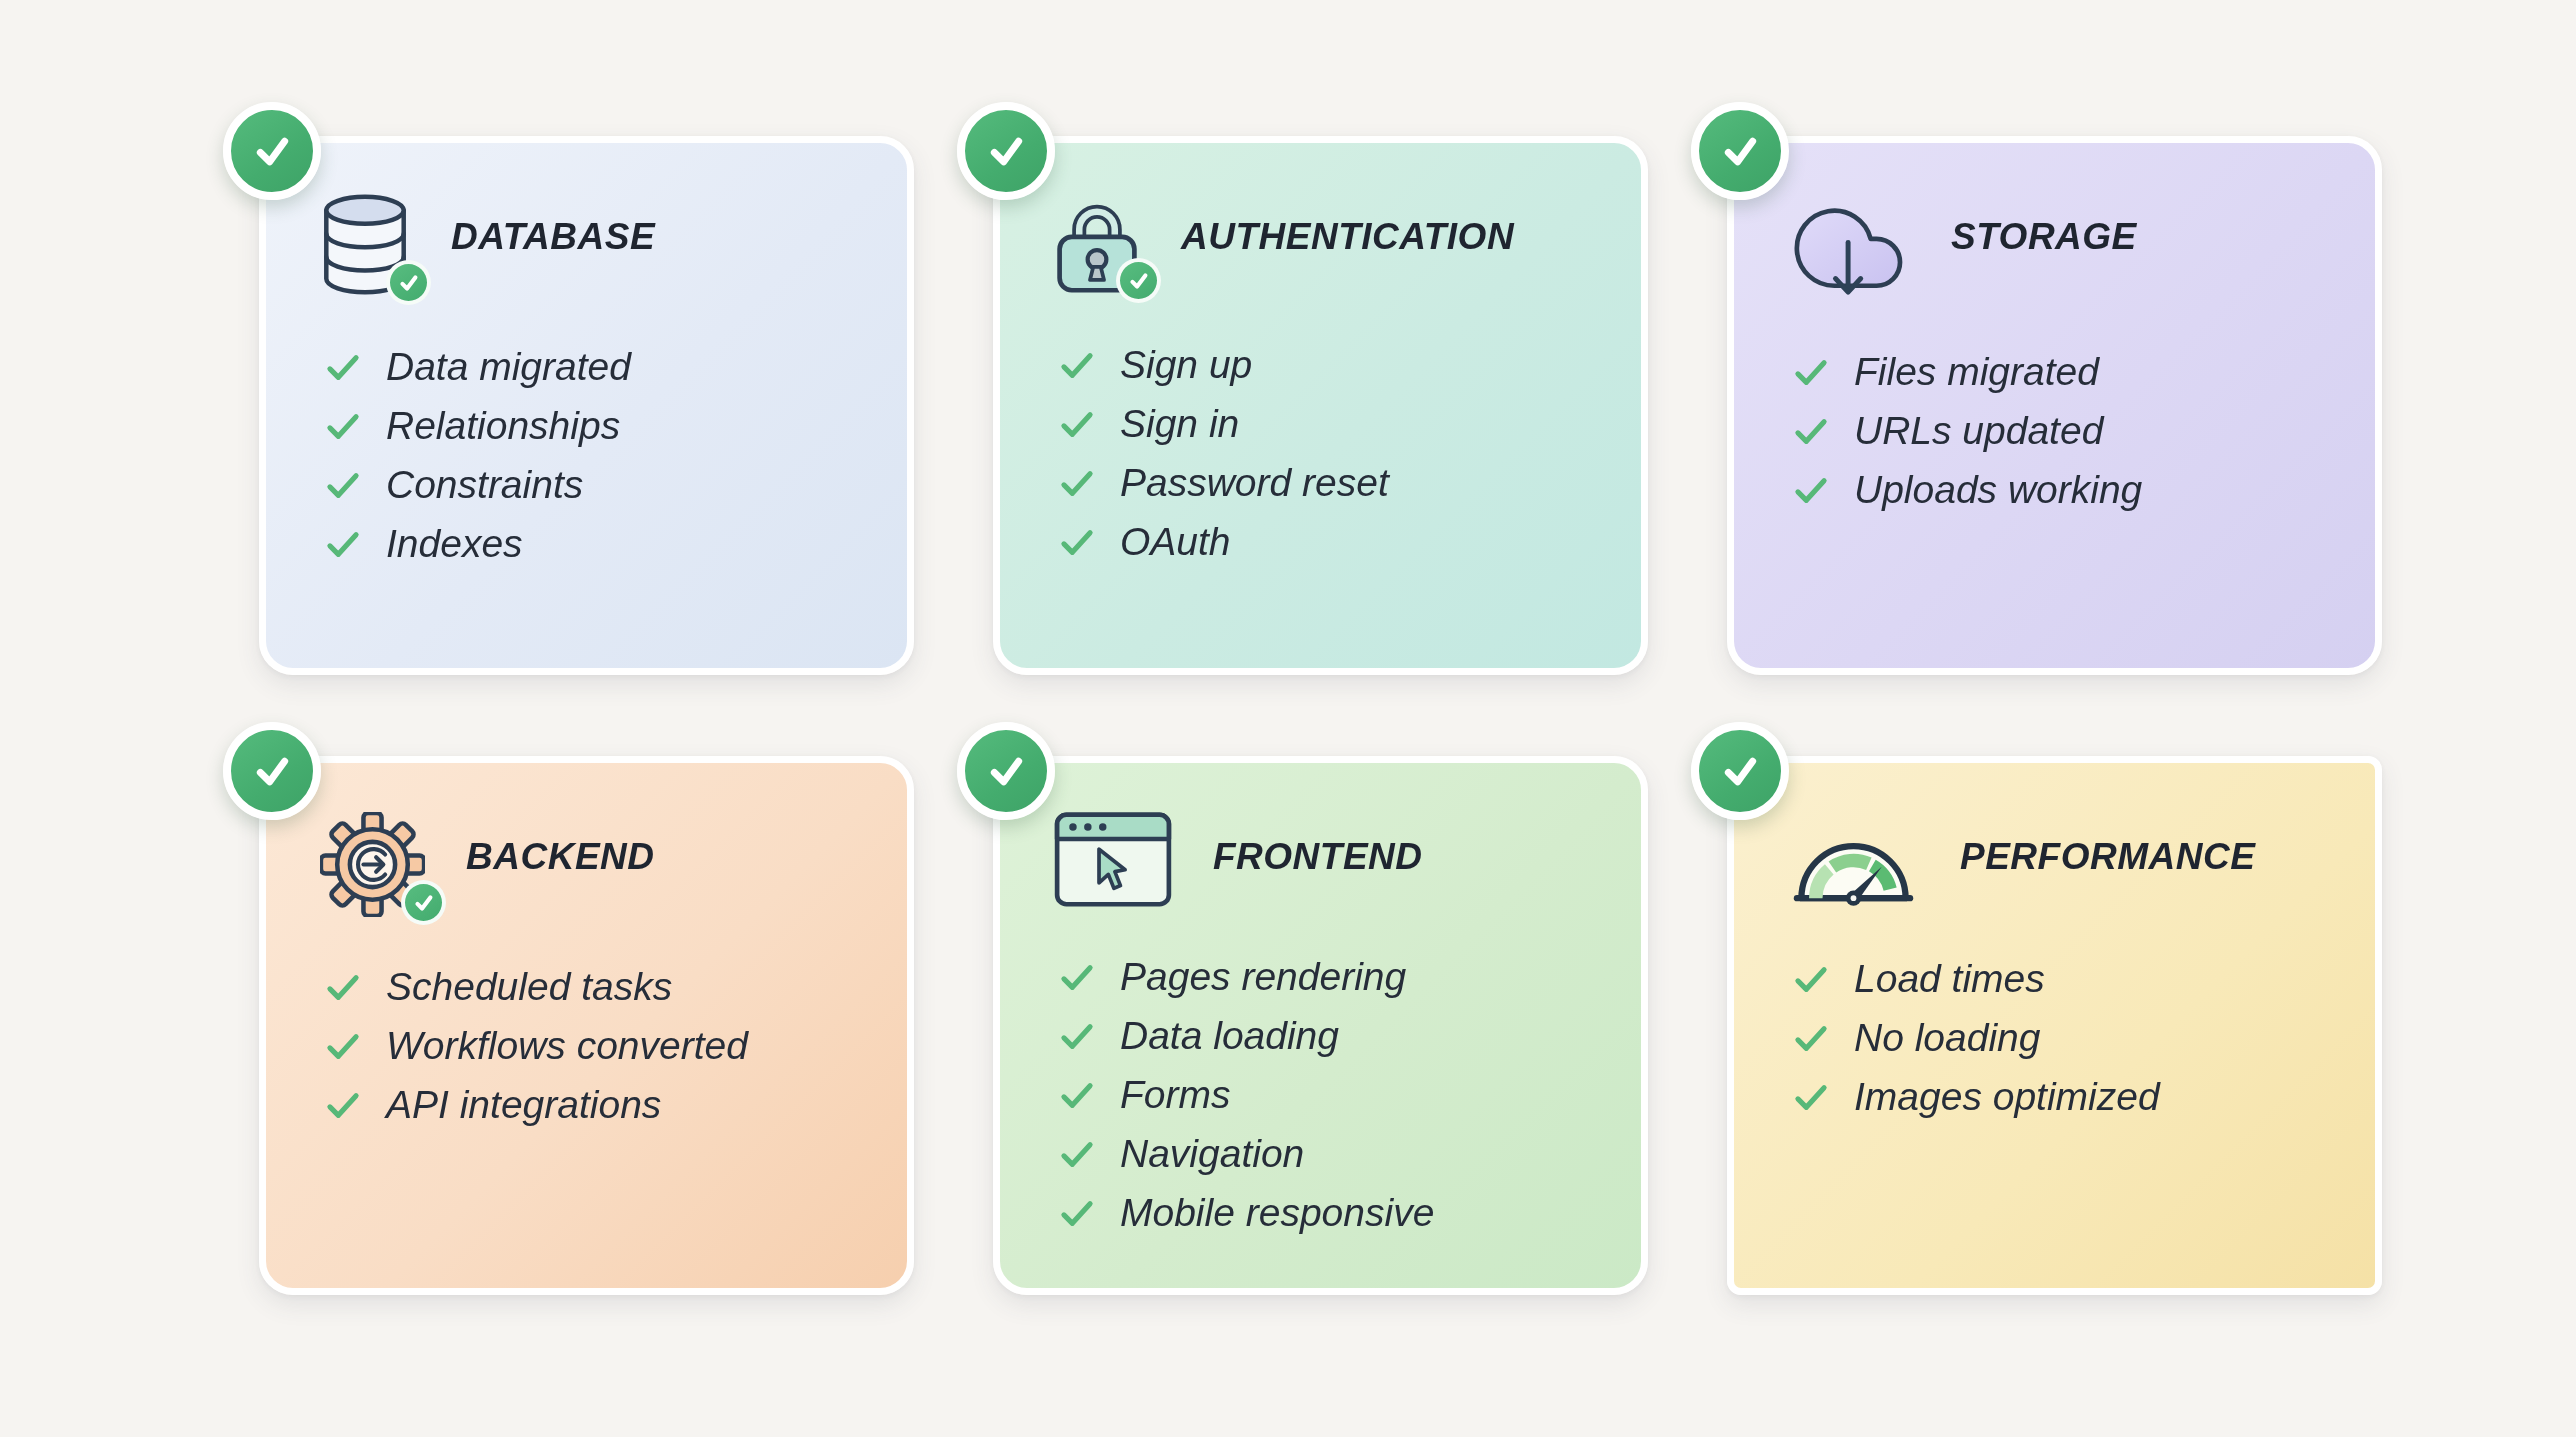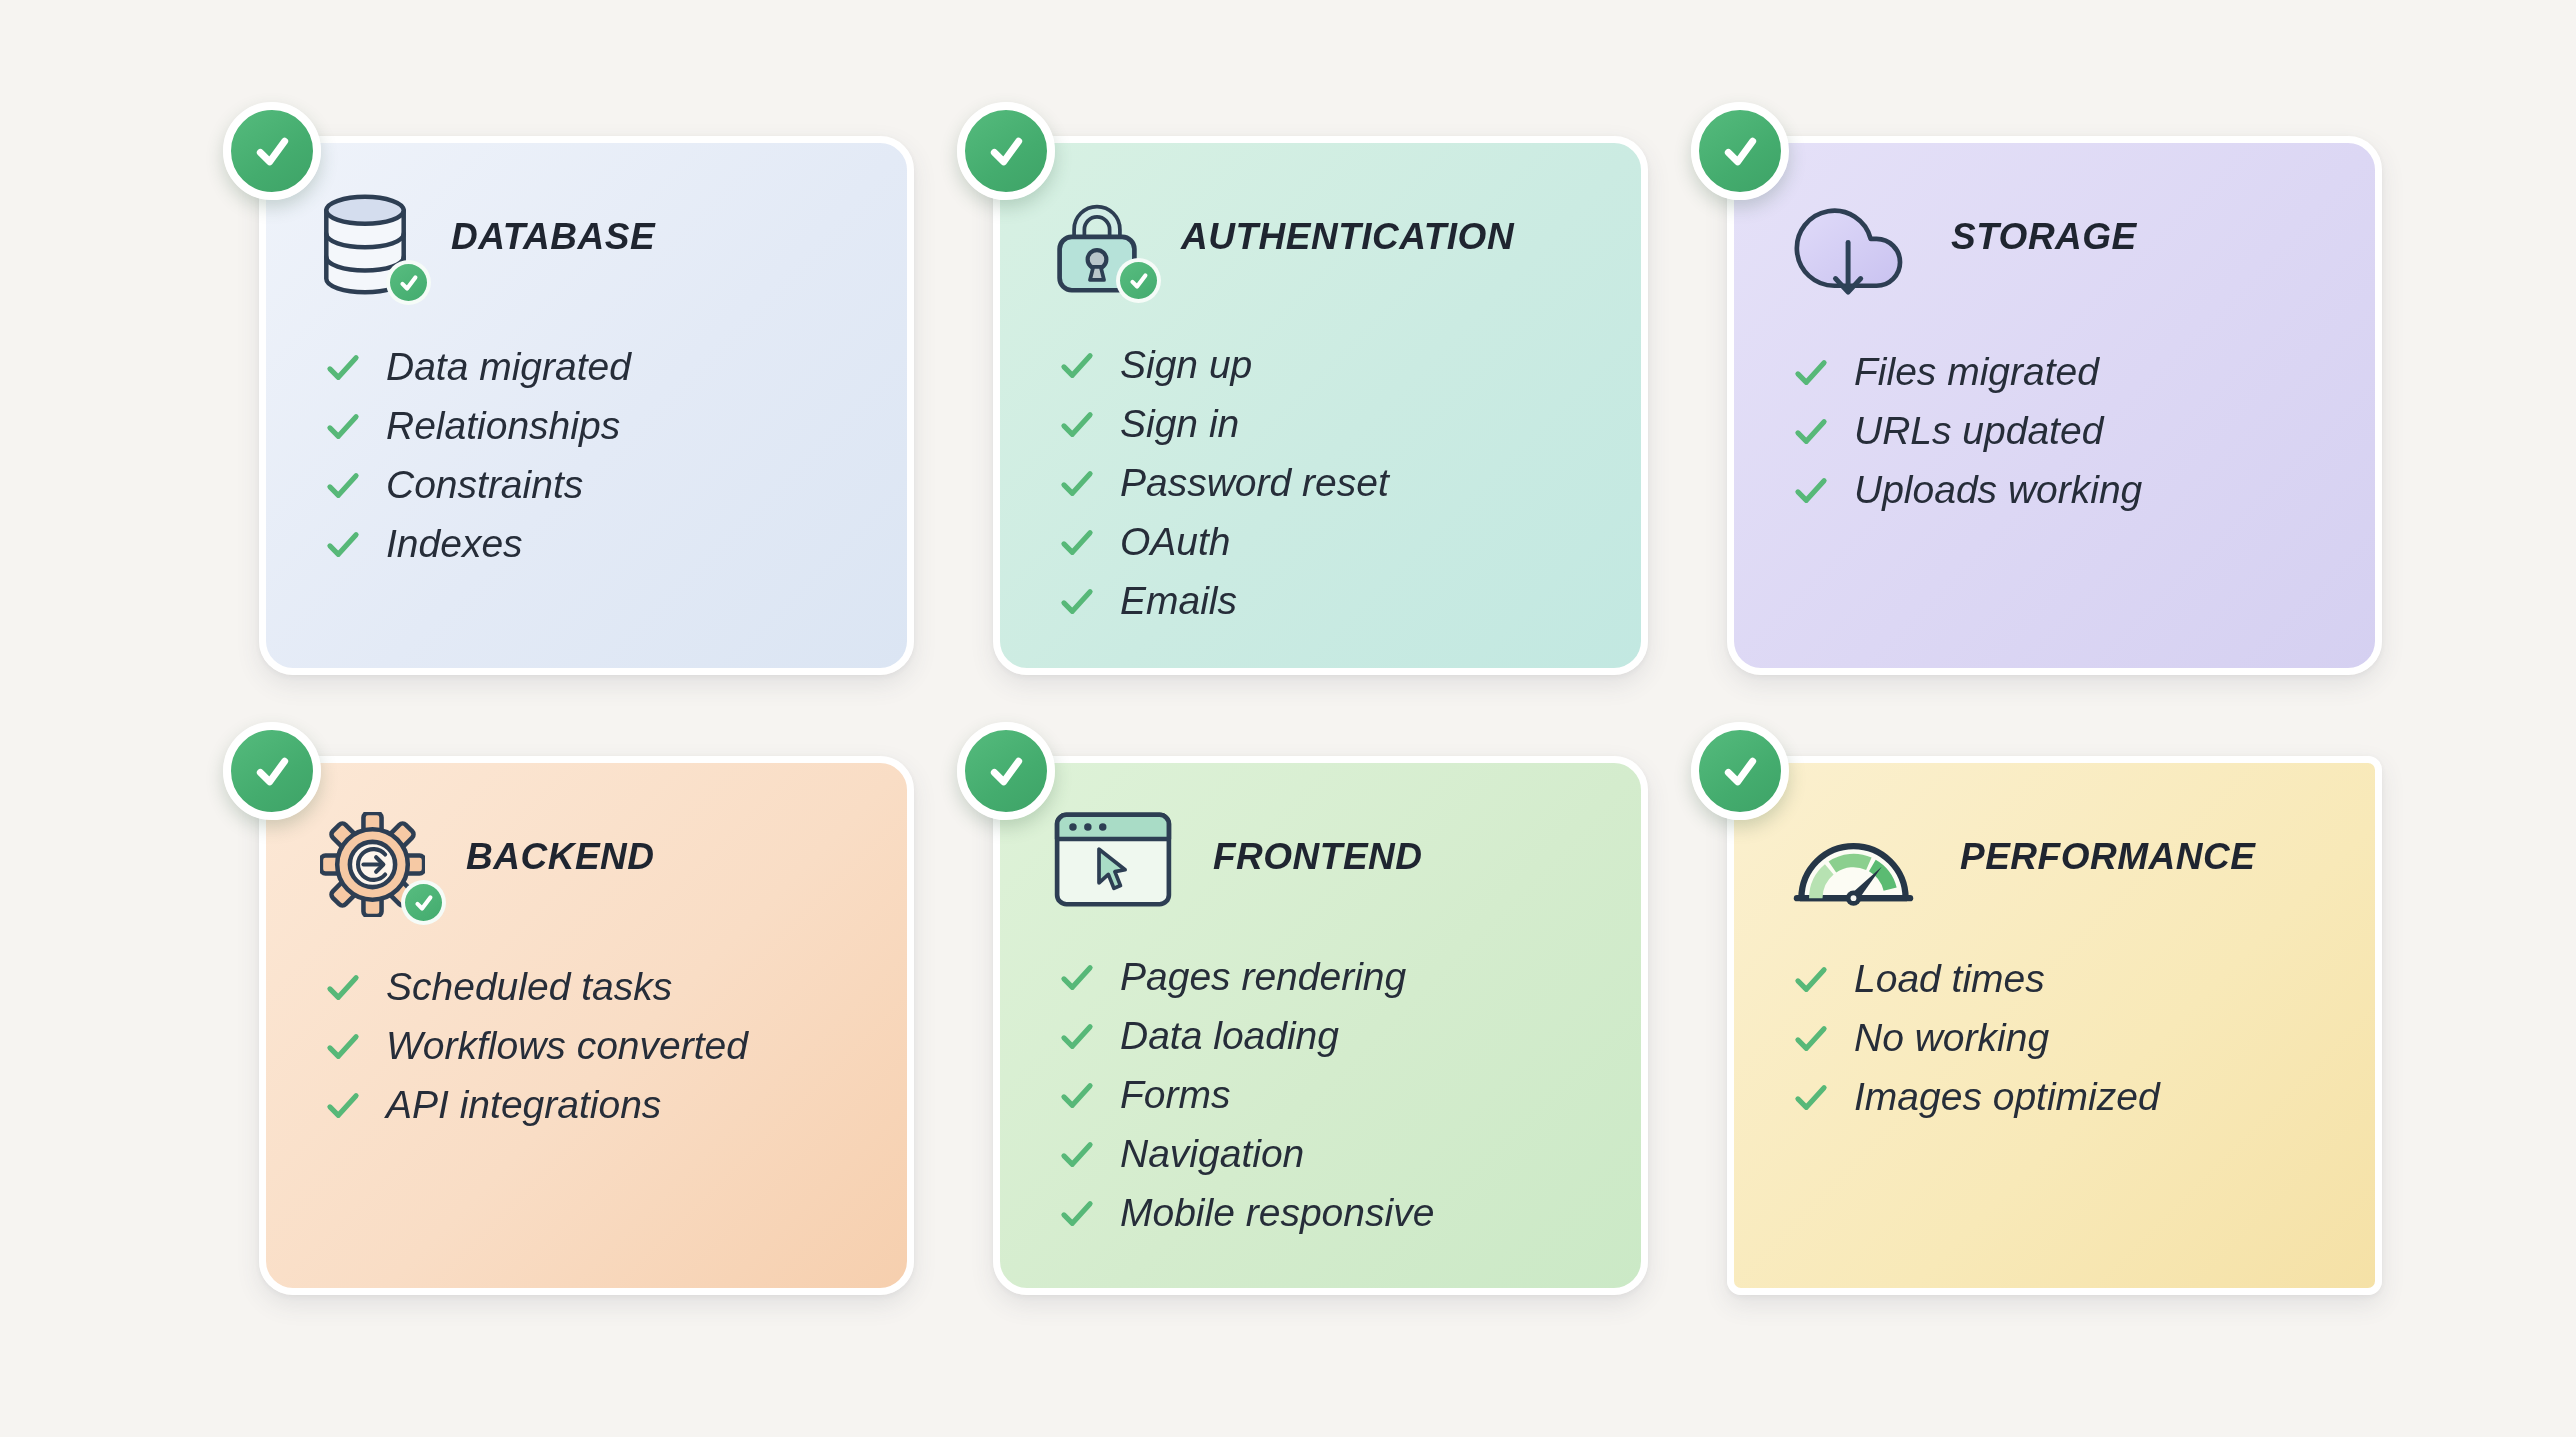--- a/index.html
+++ b/index.html
@@ -169,26 +169,20 @@
           <span class="check"><svg width="34" height="28" viewBox="0 0 36 30">
               <use href="#item-check"></use>
             </svg></span>
           <span class="label">Password reset</span>
         </li>
       <li class="item">
           <span class="check"><svg width="34" height="28" viewBox="0 0 36 30">
               <use href="#item-check"></use>
             </svg></span>
           <span class="label">OAuth</span>
-        </li>
-      <li class="item">
-          <span class="check"><svg width="34" height="28" viewBox="0 0 36 30">
-              <use href="#item-check"></use>
-            </svg></span>
-          <span class="label">Emails</span>
         </li>
     </ul>
   </section>
 
   <section class="card card-storage">
     <div class="corner-badge">
       <svg width="43" height="43" viewBox="0 0 46 46">
           <use href="#badge-check"></use>
         </svg>
     </div>
@@ -367,21 +361,21 @@
       <li class="item">
           <span class="check"><svg width="34" height="28" viewBox="0 0 36 30">
               <use href="#item-check"></use>
             </svg></span>
           <span class="label">Load times</span>
         </li>
       <li class="item">
           <span class="check"><svg width="34" height="28" viewBox="0 0 36 30">
               <use href="#item-check"></use>
             </svg></span>
-          <span class="label">No working</span>
+          <span class="label">No loading</span>
         </li>
       <li class="item">
           <span class="check"><svg width="34" height="28" viewBox="0 0 36 30">
               <use href="#item-check"></use>
             </svg></span>
           <span class="label">Images optimized</span>
         </li>
     </ul>
   </section>
 

